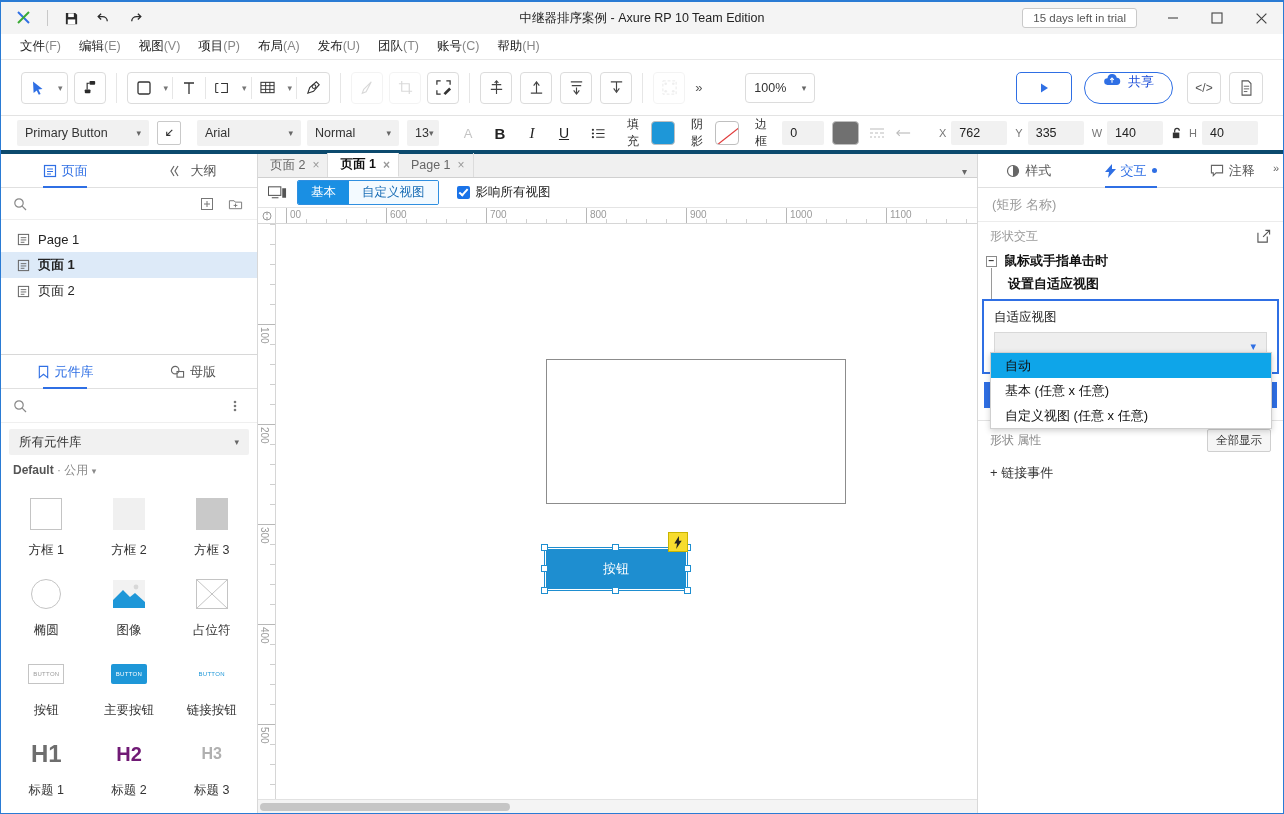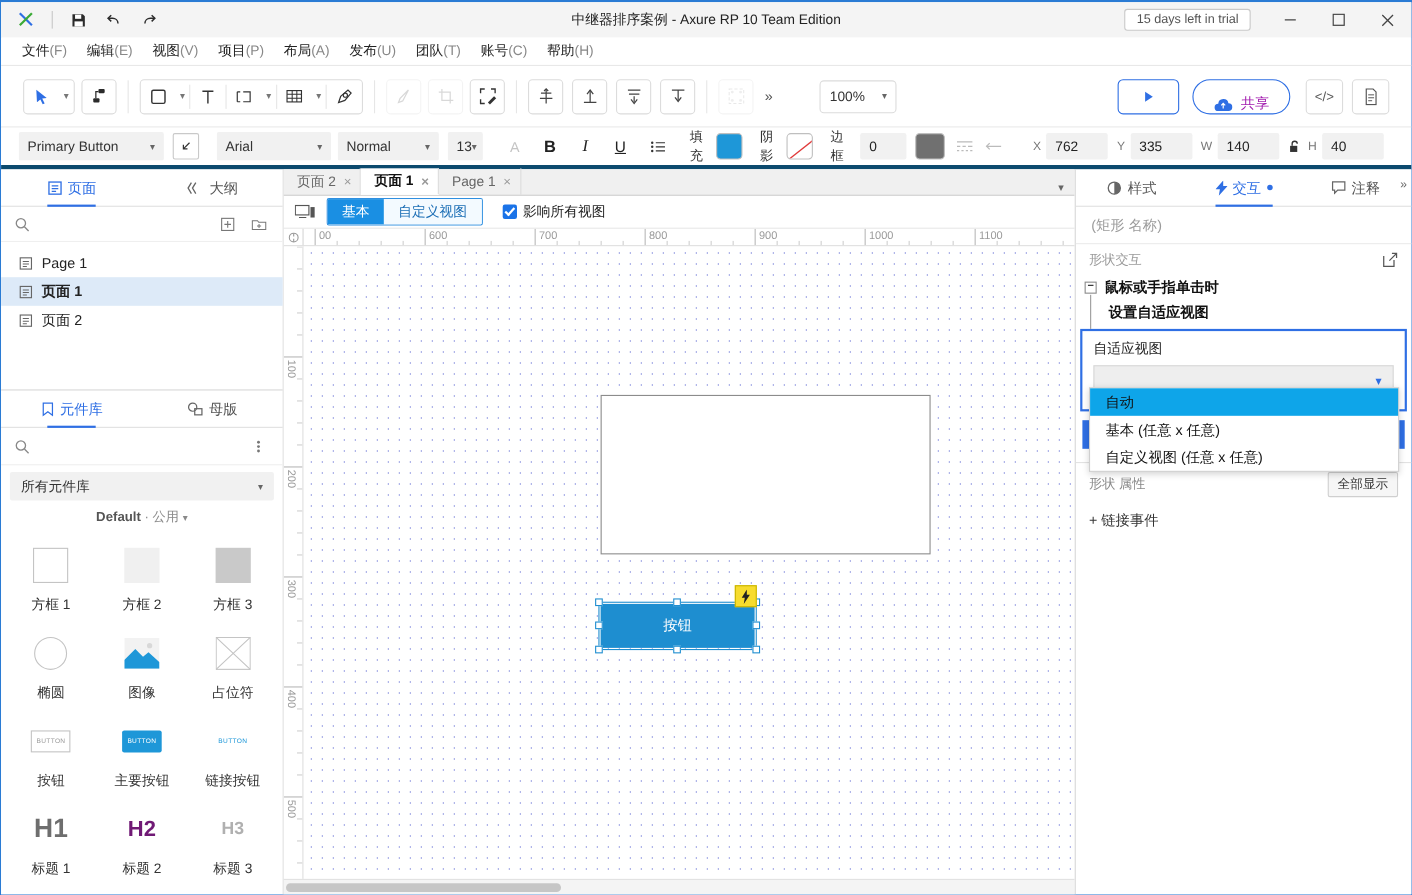--- a/index.html
+++ b/index.html
@@ -48,21 +48,21 @@
                 height: 32px; }
   .combo-tool .tool { border: none; }
   .combo-tool .vdiv { width: 1px; height: 22px; background: #e6e6e6; }
   .zoombox { display: flex; align-items: center; justify-content: space-between;
              border: 1px solid #dcdcdc; border-radius: 4px; height: 30px; width: 70px;
              padding: 0 8px; font-size: 12.5px; color: #333; cursor: pointer; }
   .chev { font-size: 9px; color: #666; }
   .btn-play { width: 56px; height: 32px; border: 1px solid #2f6fe4; border-radius: 5px;
               display: flex; align-items: center; justify-content: center; cursor: pointer; color: #2f6fe4; }
   .btn-share { height: 32px; border: 1px solid #2f6fe4; border-radius: 16px; display: flex;
-               align-items: flex-end; gap: 7px; padding: 0 18px; color: #a21caf; font-size: 13px;
+               align-items: flex-start; gap: 7px; padding: 0 18px; color: #1d4ed8; font-size: 13px;
                cursor: pointer; }
   .more-dots { font-size: 13px; color: #555; padding: 0 10px; cursor: pointer; letter-spacing: -1px; }
 
   
   .formatbar { height: 38px; flex: 0 0 38px; background: #fff; display: flex; align-items: center;
                border-bottom: 4px solid #0c4a6e; padding-left: 8px; font-size: 12.5px; }
   .fgroup { display: flex; align-items: center; height: 100%; padding: 0 8px; }
   .fdiv { width: 1px; height: 24px; background: #e6e6e6; }
   .sel { background: #f1f1f1; border: 1px solid transparent; height: 26px; display: flex;
          align-items: center; justify-content: space-between; padding: 0 7px; cursor: pointer;
@@ -99,21 +99,21 @@
   .pagerow { height: 26px; display: flex; align-items: center; gap: 8px; padding-left: 16px;
              font-size: 13px; color: #222; cursor: pointer; }
   .pagerow.sel2 { background: #ddeaf8; font-weight: bold; }
   .left-spacer { flex: 1; }
   .lib-head { border-top: 1px solid #d8d8d8; }
   .lib-search { height: 34px; display: flex; align-items: center; padding: 0 12px;
                 border-bottom: 1px solid #efefef; }
   .lib-select { margin: 6px 8px 0; height: 26px; background: #f1f1f1; display: flex;
                 align-items: center; justify-content: space-between; padding: 0 10px;
                 font-size: 12.5px; cursor: pointer; border-radius: 2px; }
-  .lib-crumb { padding: 7px 12px 4px; font-size: 12px; color: #8a8a8a; text-align: center; }
+  .lib-crumb { padding: 7px 12px 4px; font-size: 12px; color: #8a8a8a; }
   .lib-crumb b { color: #555; }
   .lib-grid { display: grid; grid-template-columns: repeat(3,1fr); row-gap: 4px;
               padding: 4px 4px 10px; overflow: hidden; }
   .lib-cell { display: flex; flex-direction: column; align-items: center; gap: 9px;
               padding: 8px 0 4px; cursor: pointer; border-radius: 3px; }
   .lib-cap { font-size: 12.5px; color: #333; }
   .thumb { width: 38px; height: 38px; display: flex; align-items: center; justify-content: center; }
 
   
   .center { flex: 1; display: flex; flex-direction: column; min-width: 0; background: #fff; }

